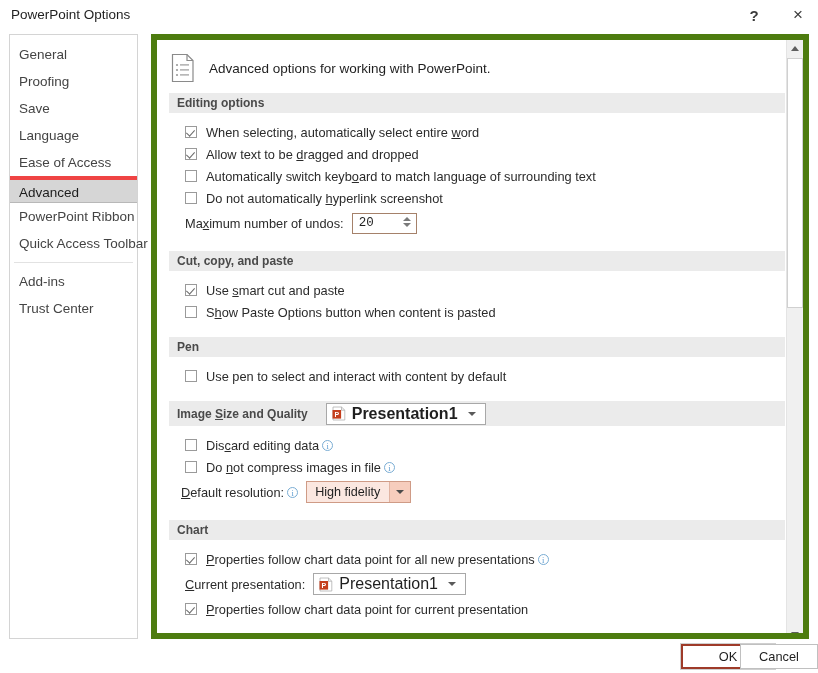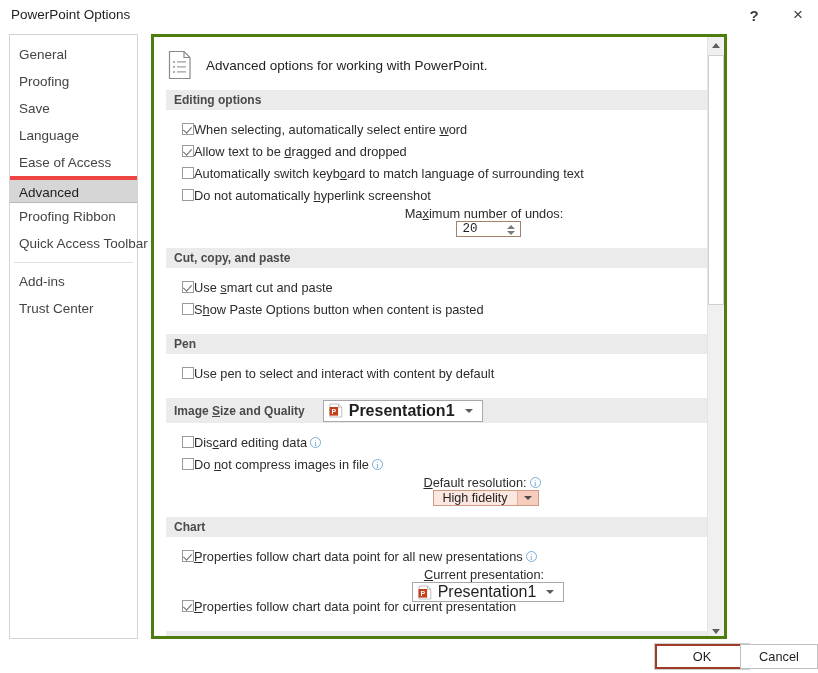--- a/index.html
+++ b/index.html
@@ -64,22 +64,22 @@
   }
   .nav-sep {
     height: 1px;
     background: #e2e2e2;
     margin: 5px 4px 5px 4px;
   }
 
   
   #content-pane {
     position: absolute; left: 151px; top: 34px;
-    width: 576px; height: 605px;
-    border: 3px solid #4d7c0f;
+    width: 658px; height: 605px;
+    border: 6px solid #4d7c0f;
     background: #ffffff;
     overflow: hidden;
   }
   #content-scroll {
     position: absolute; left: 0; top: 0;
     width: 640px; height: 603px;
     padding: 0;
   }
 
   
@@ -124,20 +124,21 @@
   .cb.checked::after {
     content: "";
     position: absolute;
     left: 2px; top: 1px;
     width: 4px; height: 7px;
     border: solid #6b6b6b;
     border-width: 0 1.4px 1.4px 0;
     transform: rotate(42deg);
   }
   .cb-label {
+    margin-left: 9px;
     font-size: 12.8px;
     color: #2b2b2b;
     white-space: nowrap;
   }
   .u { text-decoration: underline; }
 
   .info-icon {
     display: inline-block;
     width: 11px; height: 11px;
     border: 1px solid #7aadd4;
@@ -150,21 +151,20 @@
     margin-left: 3px;
     vertical-align: 1px;
     font-family: "Liberation Serif", serif;
   }
 
   
   .field-row {
     display: flex; align-items: center;
     height: 28px;
     padding-left: 16px;
-    flex-direction: column;
   }
   .field-label {
     font-size: 12.8px; color: #2b2b2b;
     white-space: nowrap;
     margin-right: 8px;
   }
 
   
   .spinner {
     width: 65px; height: 21px;
@@ -272,21 +272,21 @@
   .dlg-btn {
     position: absolute; top: 3px;
     height: 25px;
     display: flex; align-items: center; justify-content: center;
     font-size: 12.8px;
     color: #1f1f1f;
     background: #ffffff;
     cursor: default;
   }
   #ok-button {
-    left: 655px; width: 94px;
+    left: 681px; width: 94px;
     border: 2px solid #9e3b29;
     outline: 1px solid #cfcfcf;
   }
   #cancel-button {
     left: 740px; width: 78px;
     border: 1px solid #c0c0c0;
   }
 </style>
 </head>
 <body>
@@ -299,21 +299,21 @@
     <div class="caption-btn" id="close-button">×</div>
   </div>
 
   <div id="sidebar">
     <div class="nav-item">General</div>
     <div class="nav-item">Proofing</div>
     <div class="nav-item">Save</div>
     <div class="nav-item">Language</div>
     <div class="nav-item">Ease of Access</div>
     <div class="nav-item selected">Advanced</div>
-    <div class="nav-item">Proofing Ribbon</div>
+    <div class="nav-item">PowerPoint Ribbon</div>
     <div class="nav-item">Quick Access Toolbar</div>
     <div class="nav-sep"></div>
     <div class="nav-item">Add-ins</div>
     <div class="nav-item">Trust Center</div>
   </div>
 
   <div id="content-pane">
     <div id="content-scroll">
 
       <div id="pane-header">

